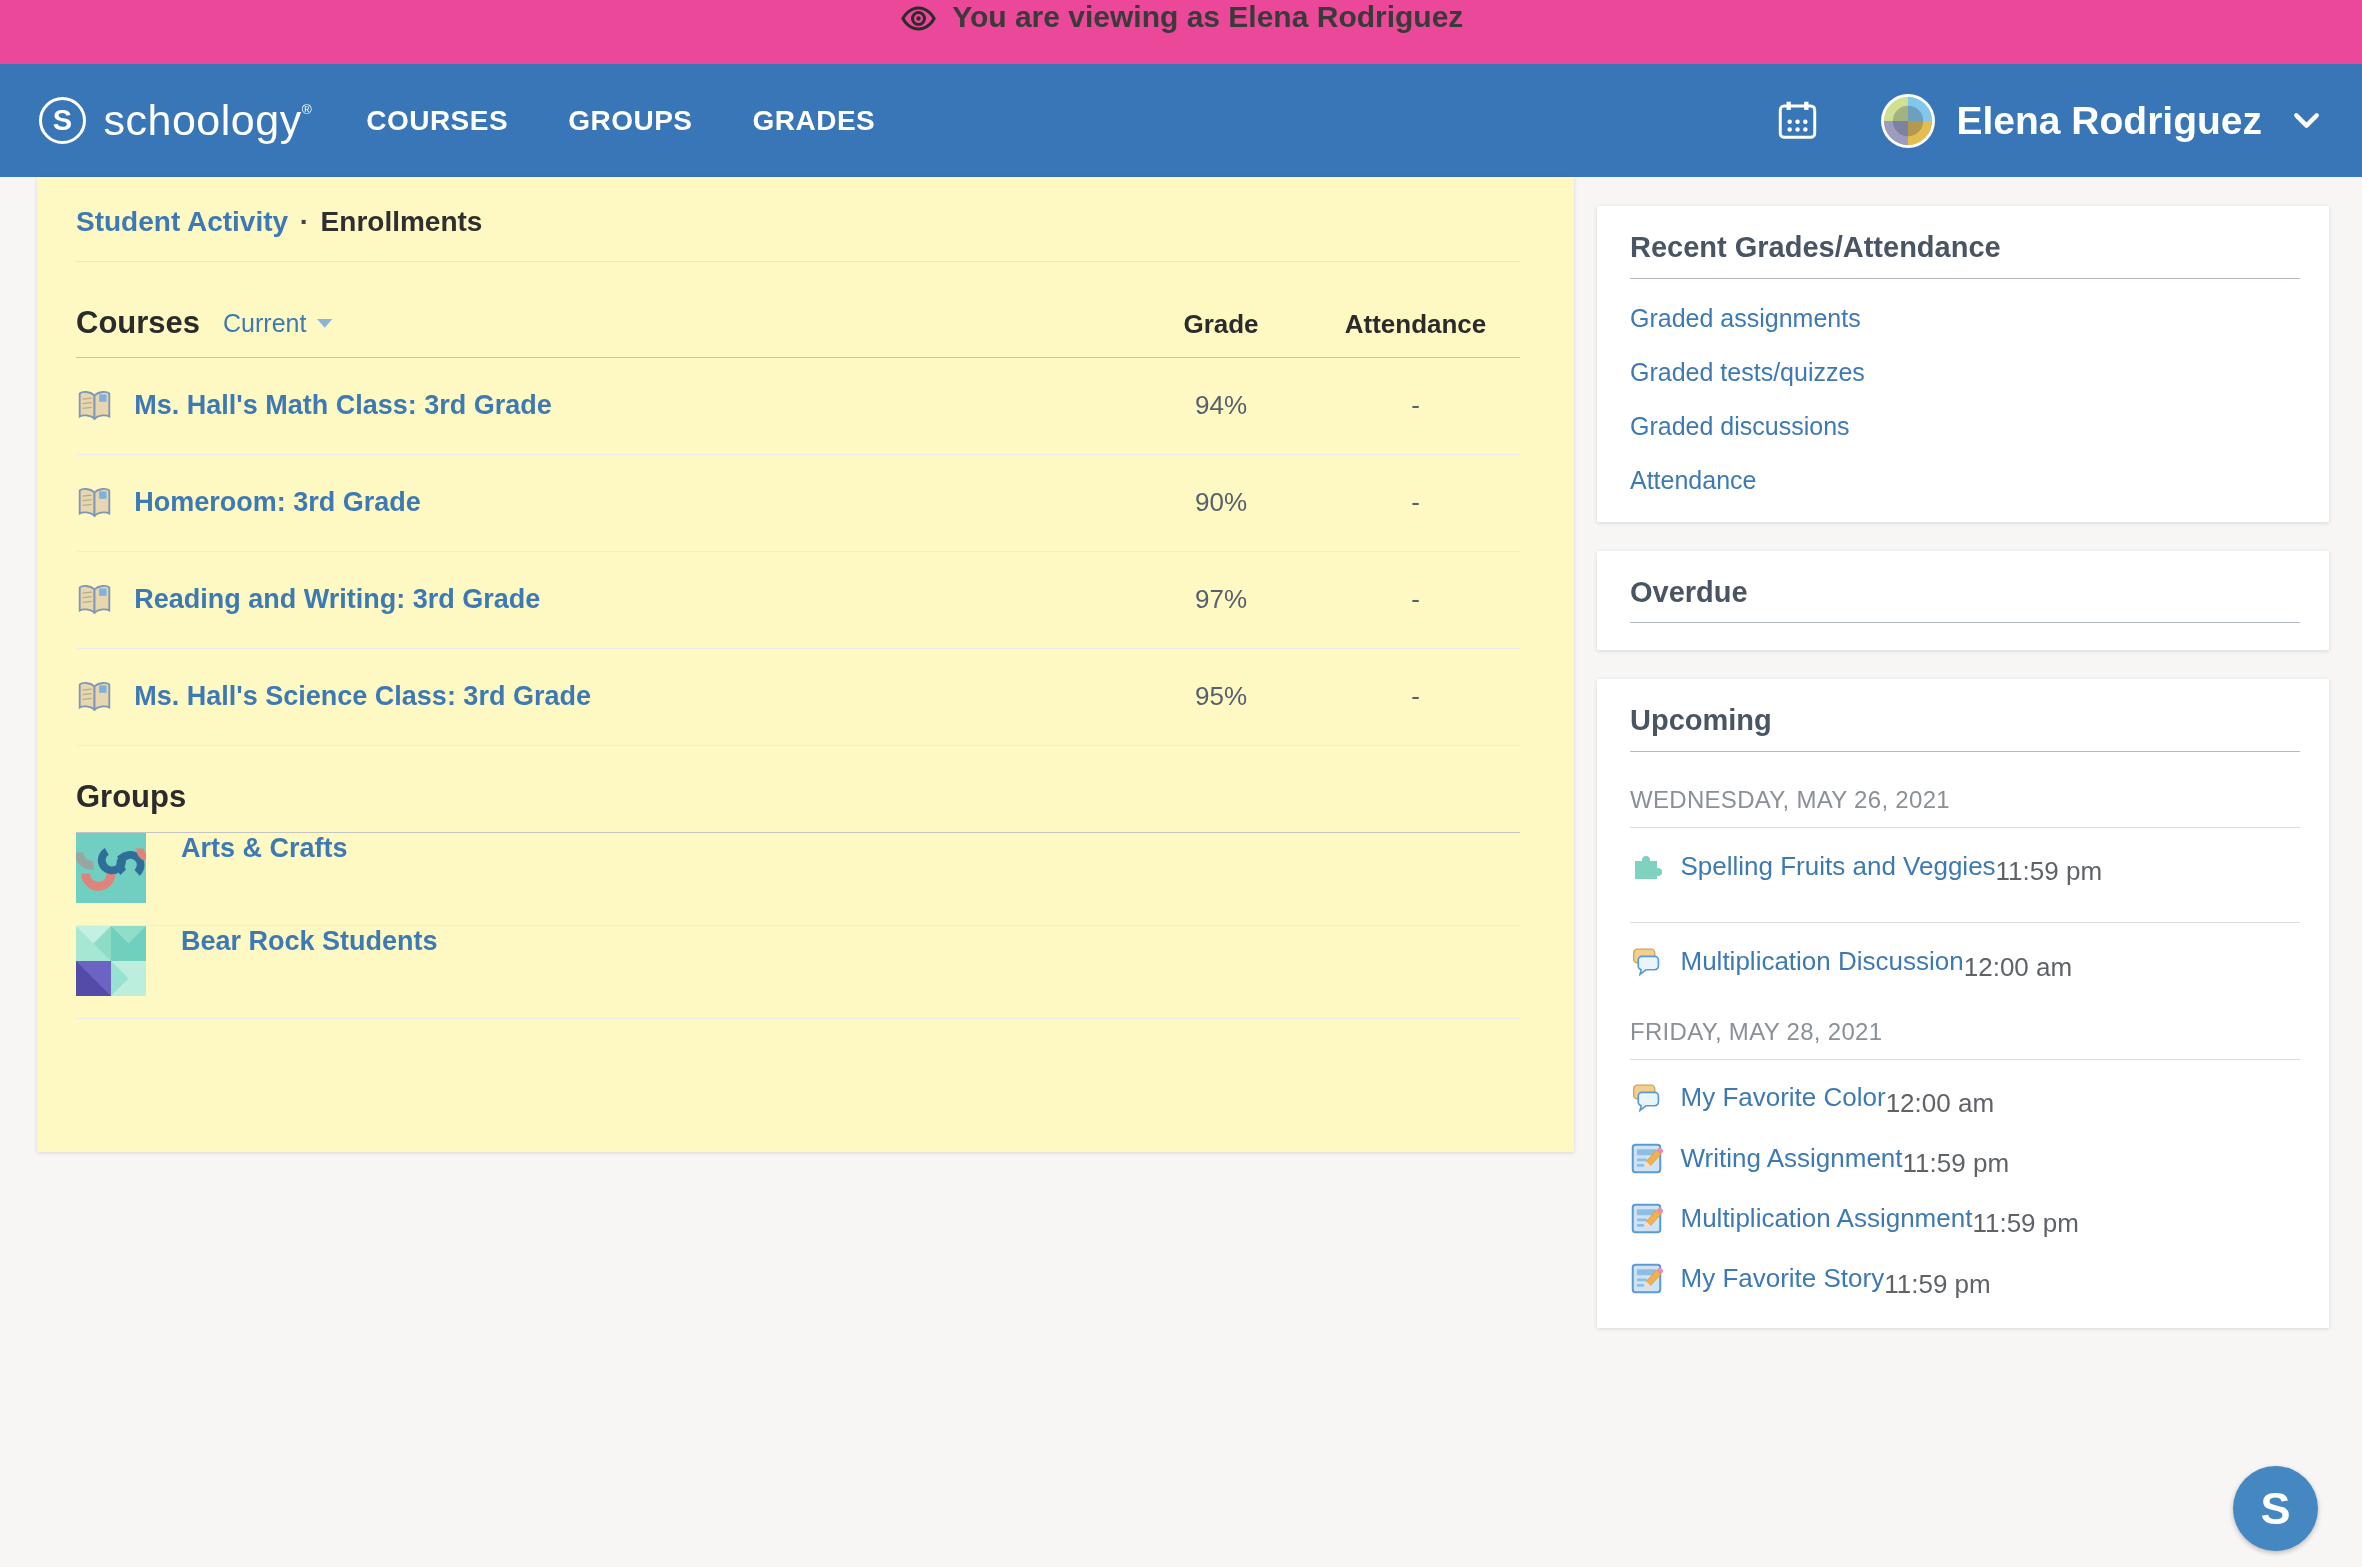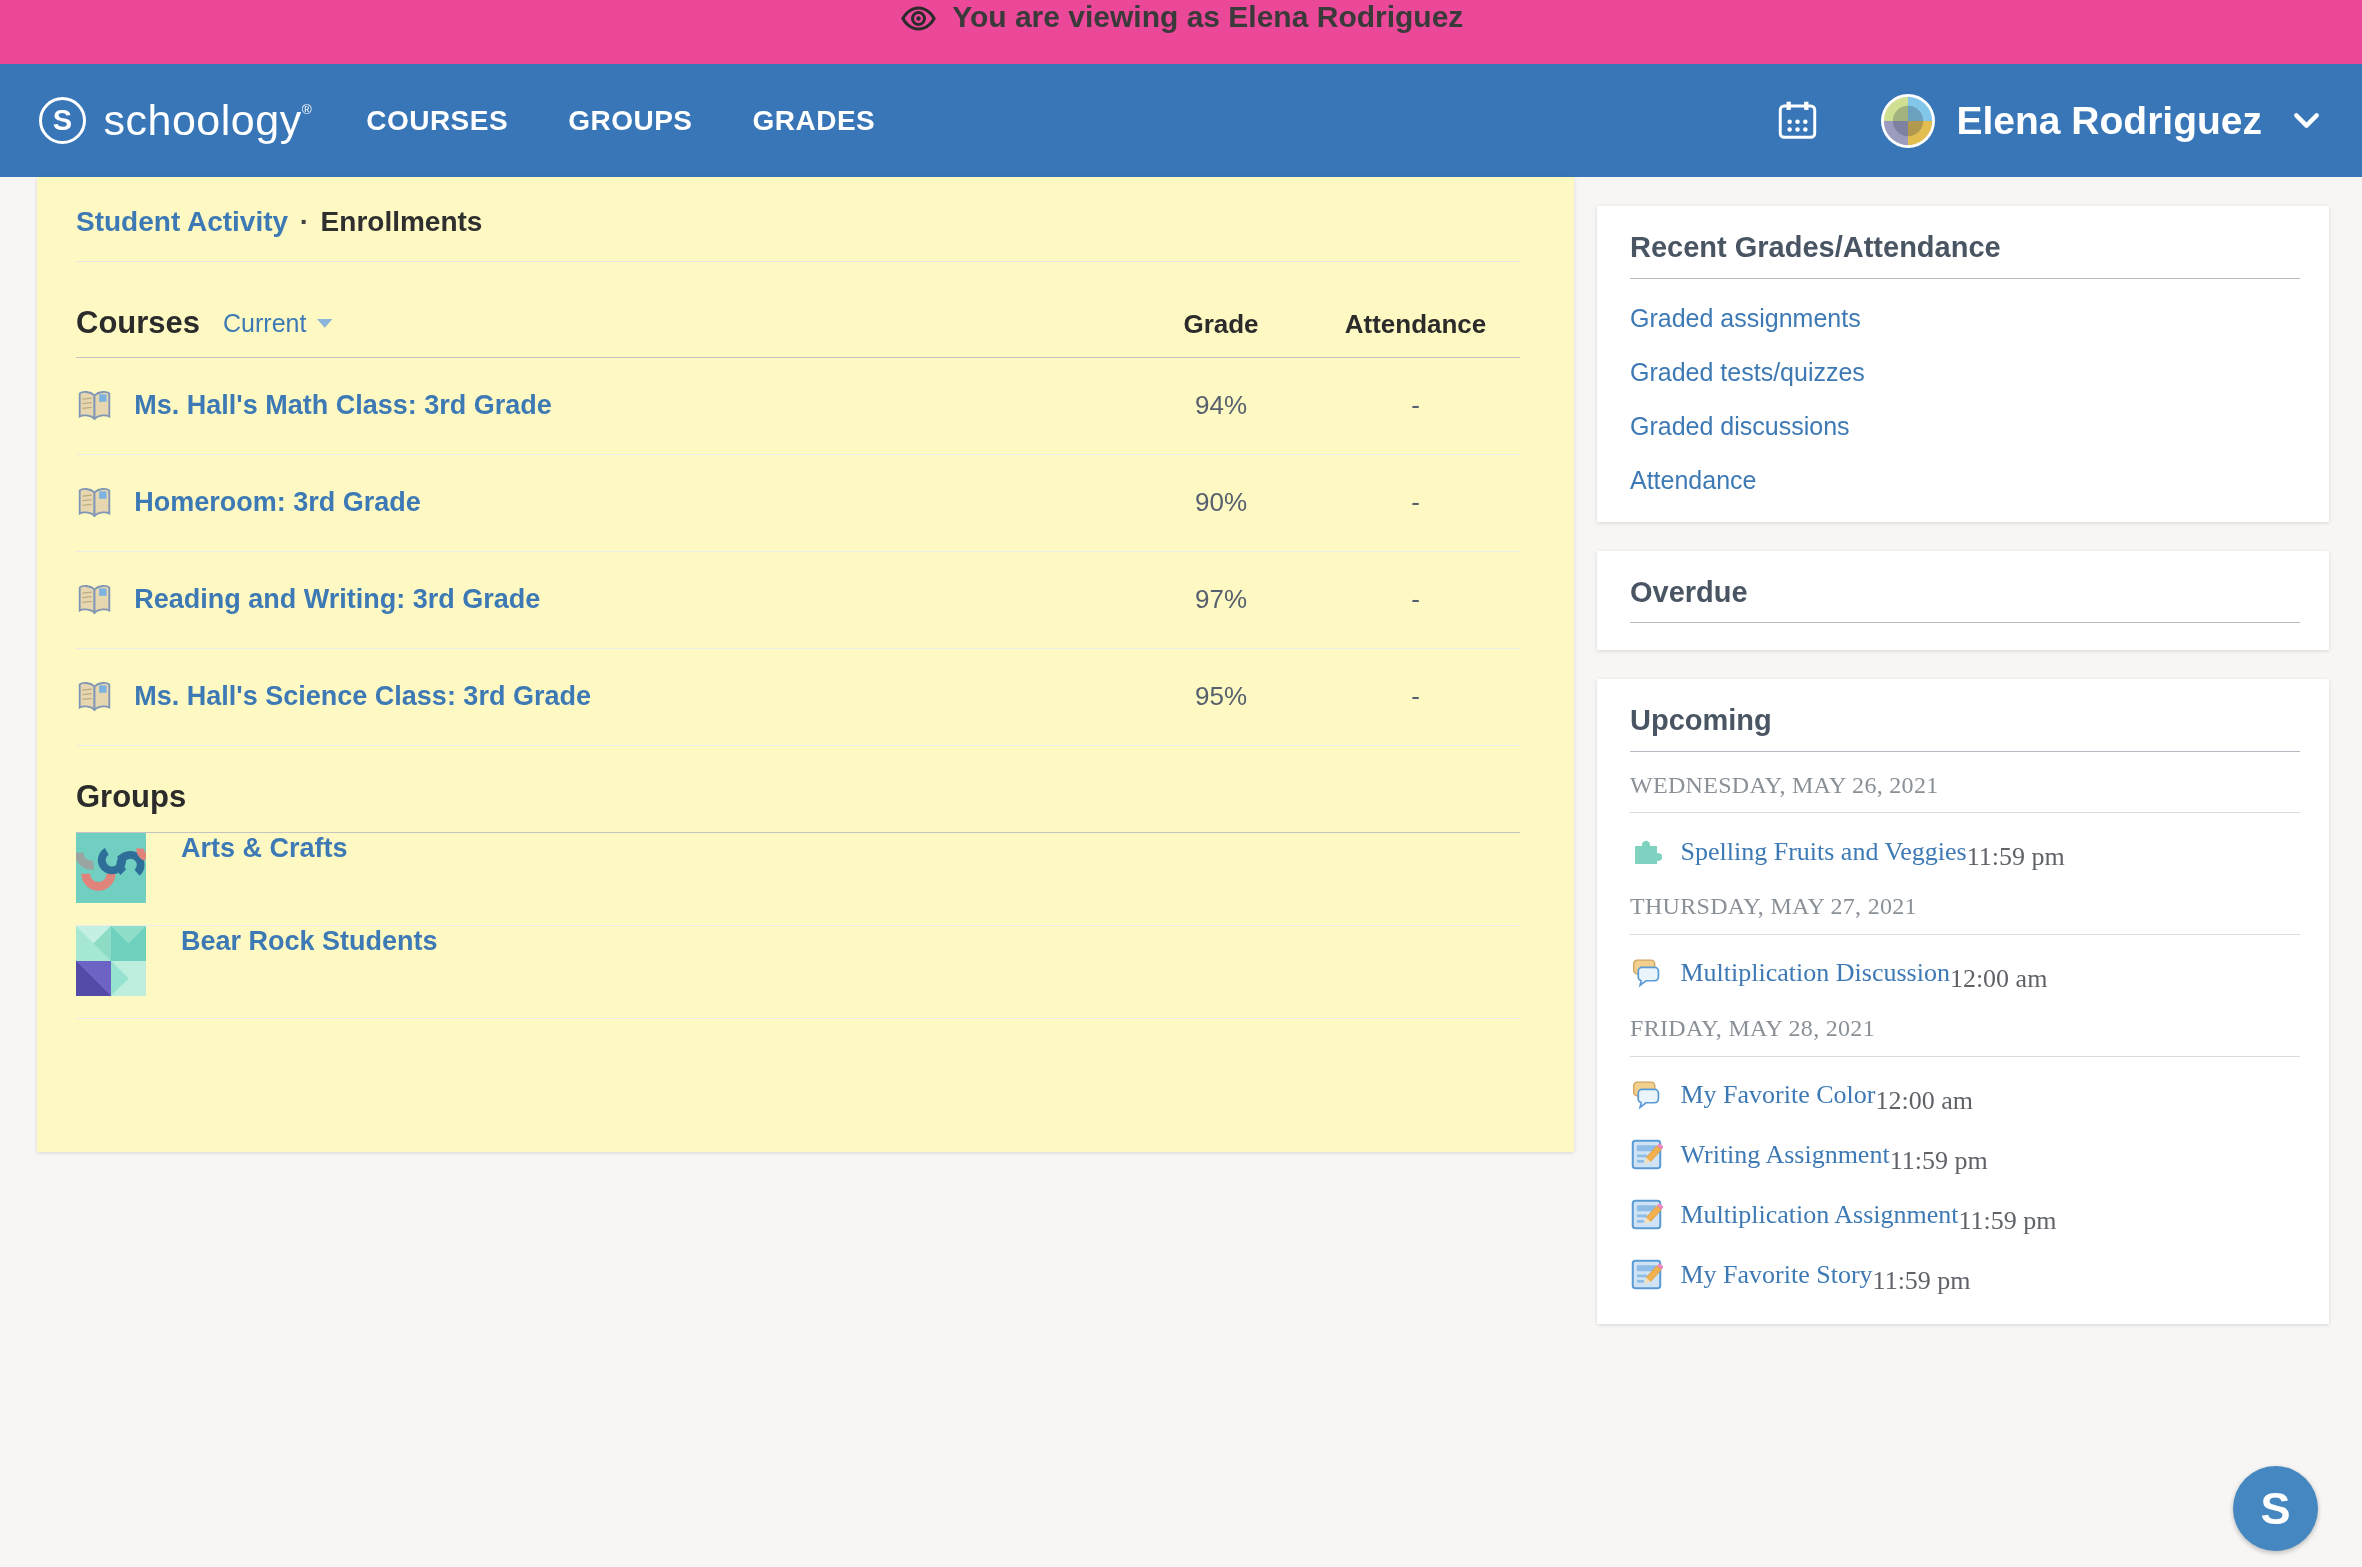--- a/index.html
+++ b/index.html
@@ -81,21 +81,21 @@
   .card {
     background:#fff; box-shadow:0 1px 3.9px rgba(0,0,0,0.13);
     padding:25px 29px 27px 33px; margin-bottom:29px;
   }
   .card-heading { font-size:29px; font-weight:700; color:#4a5564; }
   .card-rule { border:none; border-top:1.9px solid #b4bac2; margin-top:13.6px; }
   .recent-list { list-style:none; margin-top:9.7px; }
   .recent-list li { margin-top:25px; }
   .side-link { color:#3d79b4; font-size:25px; text-decoration:none; cursor:pointer; }
 
-  .day { margin-top:20px;font-family:Liberation Serif, serif; }
+  .day { margin-top:34px; }
   .day-date { font-size:24px; color:#8a9097; letter-spacing:0.3px; }
   .day-rule { border:none; border-top:1px solid #dcdcdc; margin-top:13.6px; }
   .event { display:flex; margin-top:21.3px; }
   .event .eicon { width:35px; margin-right:15.5px; display:flex; align-items:flex-start; }
   .event-text { display:flex; flex-direction:row; }
   .event-link { color:#3d79b4; font-size:26px; text-decoration:none; cursor:pointer; line-height:33px; }
   .event-time { color:#5f6368; font-size:26px; margin-top:5.8px; line-height:33px; }
 
   
   .fab {
@@ -339,21 +339,20 @@
             </svg>
           </span>
           <span class="event-text">
             <a class="event-link">Spelling Fruits and Veggies</a>
             <span class="event-time">11:59 pm</span>
           </span>
         </div>
       </div>
 
       <div class="day">
-        <div class="day-date">THURSDAY, MAY 27, 2021</div>
         <hr class="day-rule">
         <div class="event">
           <span class="eicon">
             <svg width="33" height="33" viewBox="0 0 36 36">
               <path d="M8 4.5 h15 a4 4 0 0 1 4 4 v7 a4 4 0 0 1 -4 4 h-1.5 l1 5 -6 -5 H8 a4 4 0 0 1 -4 -4 v-7 a4 4 0 0 1 4 -4 z" fill="#f2cf8d" stroke="#cfa45e" stroke-width="1.5"></path>
               <path d="M13 12.5 h14 a4 4 0 0 1 4 4 v6.5 a4 4 0 0 1 -4 4 h-9.5 l-6.5 5 1.2 -5 H13 a4 4 0 0 1 -4 -4 v-6.5 a4 4 0 0 1 4 -4 z" fill="#eaf4fb" stroke="#5b9bd5" stroke-width="1.9"></path>
             </svg>
           </span>
           <span class="event-text">
             <a class="event-link">Multiplication Discussion</a>

